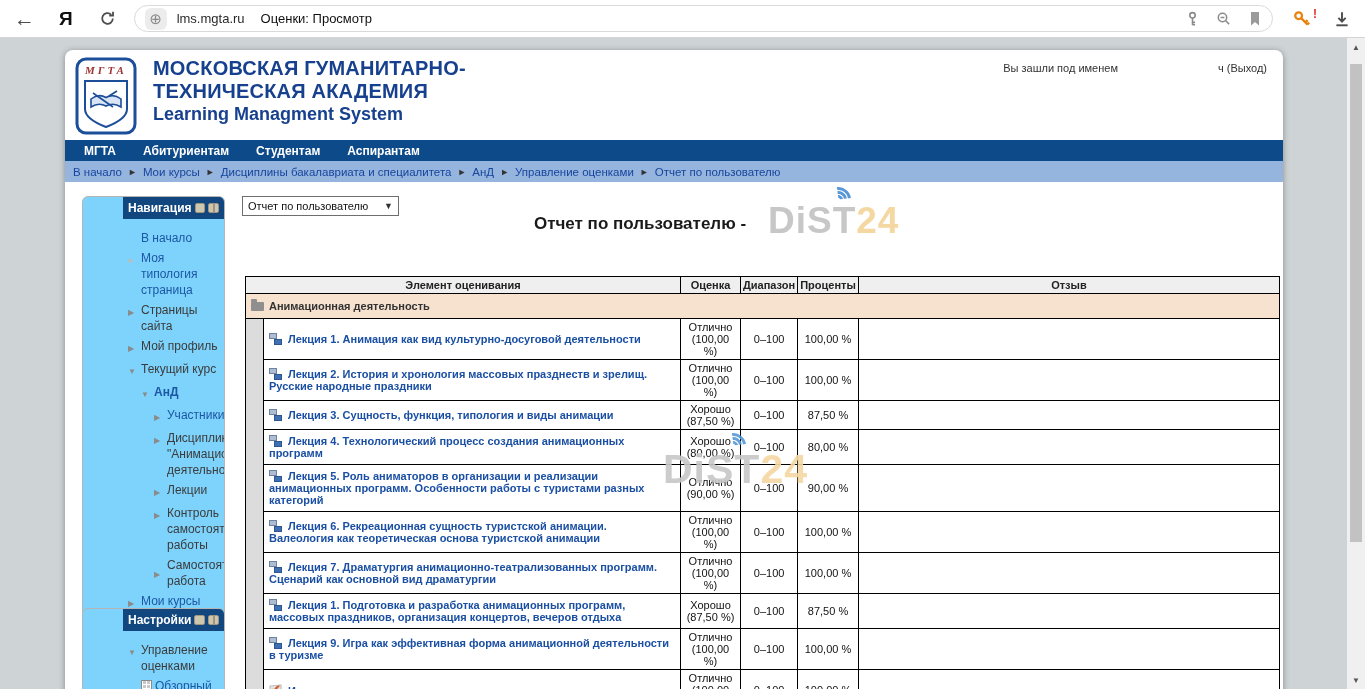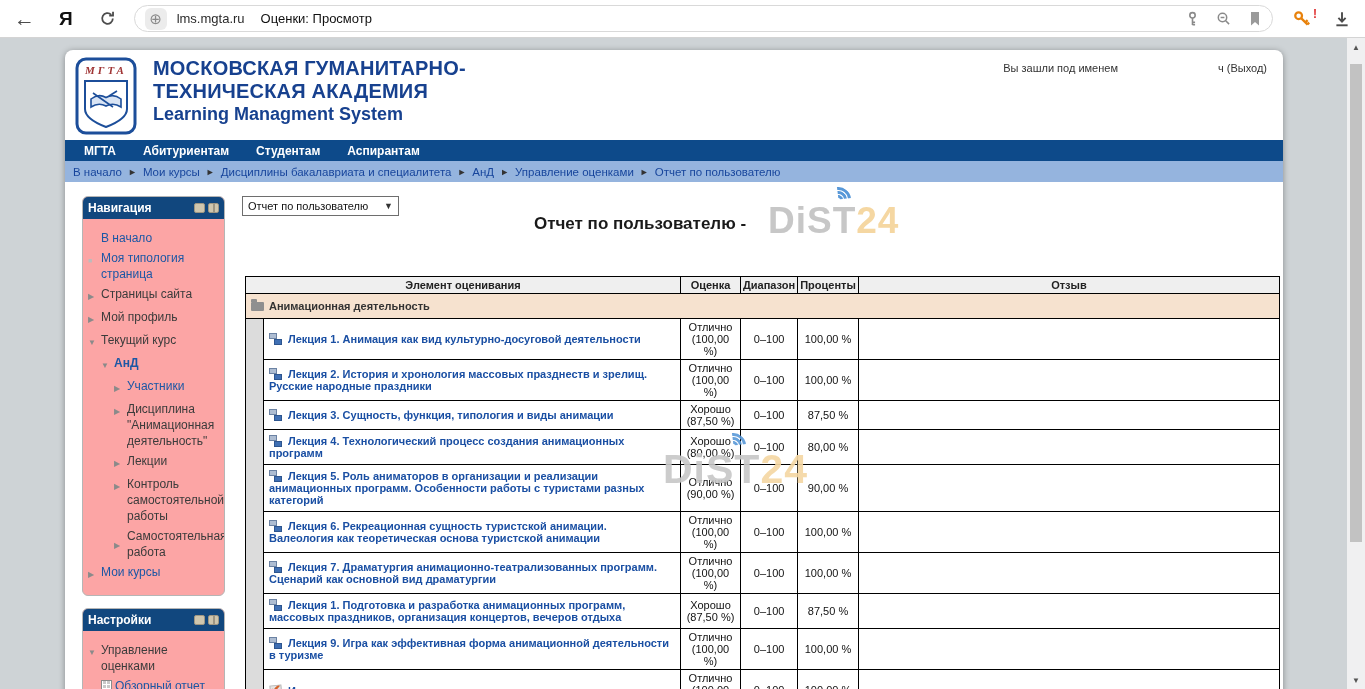--- a/index.html
+++ b/index.html
@@ -49,21 +49,21 @@
   
   .nav-bar { height:21px; background:#0d4a8a; display:flex; align-items:center; gap:27px; padding-left:19px; }
   .nav-link { color:#fff; font-size:12px; font-weight:bold; cursor:pointer; }
   .crumb-bar { height:21px; background:#95b4de; display:flex; align-items:center; padding-left:8px;
     font-size:11.5px; gap:6px; }
   .crumb-link { color:#17459c; cursor:pointer; }
   .crumb-sep { color:#333; font-size:9px; }
 
   
   .block { position:absolute; left:17px; width:143px; border:1px solid #b5b5b5; border-radius:6px;
-    background:#fca5a5; overflow:hidden; }
+    background:#7dd3fc; overflow:hidden;padding-left:40px; }
   .block-nav { top:146px; } .block-settings { top:558px; height:142px; }
   .block-header { height:22px; background:#11477e; display:flex; align-items:center; padding:0 5px; gap:3px; }
   .block-title { flex:1; color:#fff; font-size:12px; font-weight:bold; }
   .hdr-ico { width:11px; height:10px; background:#cfc6ae; border:1px solid #9e9683; border-radius:2px; cursor:pointer; }
   .hdr-ico.dock { background:linear-gradient(90deg,#cfc6ae 0 4px,#9e9683 4px 6px,#cfc6ae 6px); }
   .block-body { padding:7px 3px 8px 5px; font-size:12px; }
   .tree-item { display:flex; margin:4px 0; line-height:16px; }
   .marker { width:13px; flex:none; font-size:8px; color:#8a8a8a; padding-top:3px; }
   .m-collapsed::before { content:"▶"; }
   .m-expanded::before { content:"▼"; }

